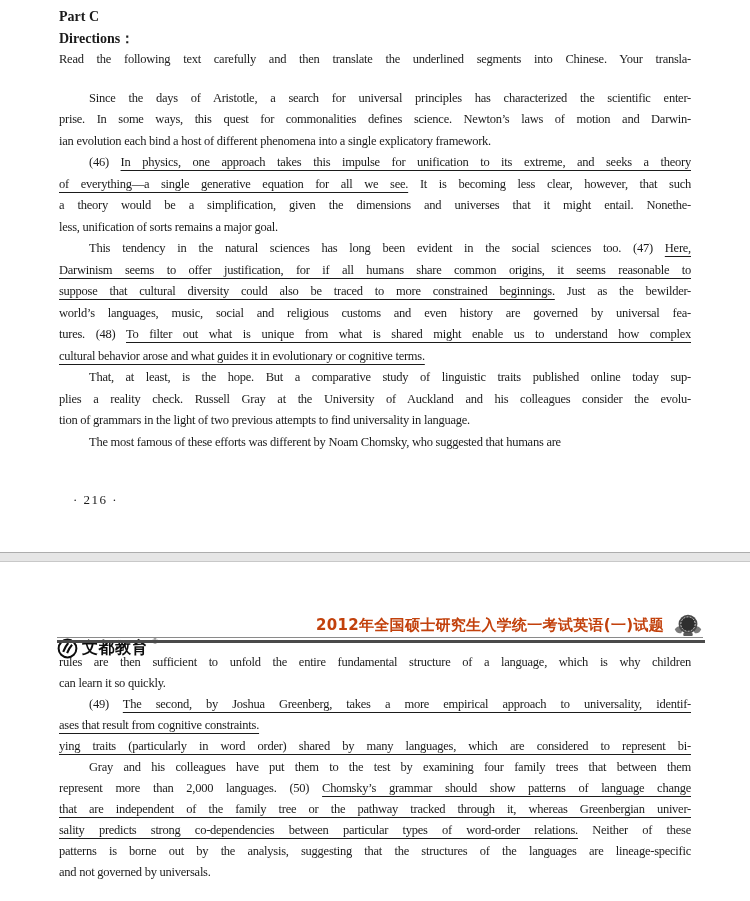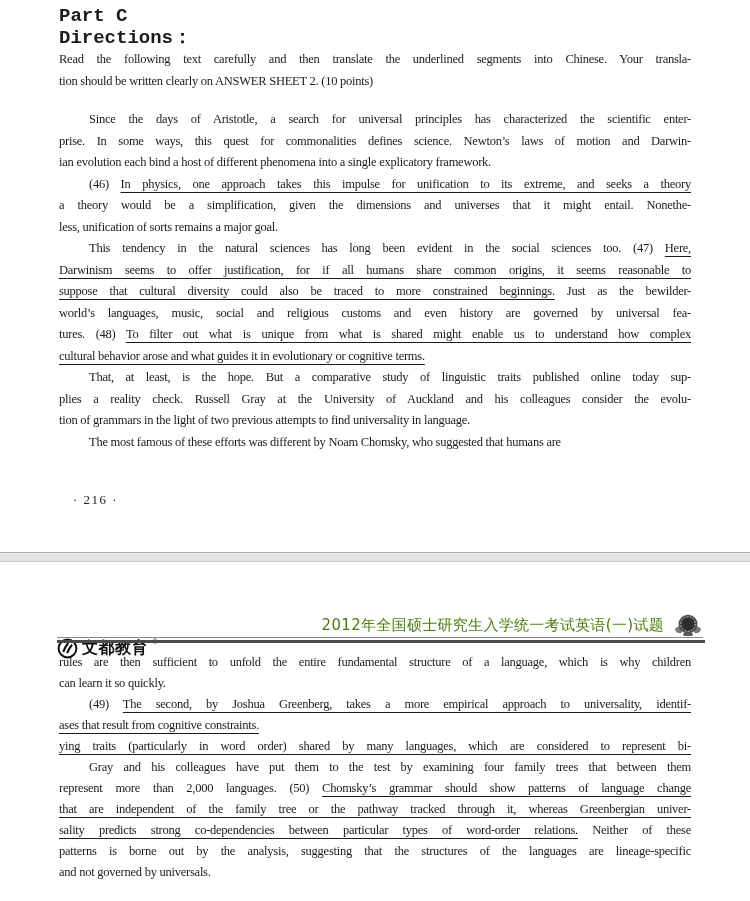--- a/index.html
+++ b/index.html
@@ -4,21 +4,21 @@
 <style>
   html,body{margin:0;padding:0;}
   body{
     width:750px;height:901px;position:relative;overflow:hidden;
     background:#ffffff;
     font-family:"Liberation Serif","DejaVu Serif",serif;
     color:#1b1b1b;
   }
   
   .page1{position:absolute;left:59px;top:6px;width:632px;}
-  .heading{font-size:19px;font-weight:bold;line-height:21.5px;font-family:Liberation Mono, monospace;}
+  .heading{font-size:14px;font-weight:bold;line-height:21.5px;}
   .para{margin:0;}
   .para.gap{margin-top:17px;}
   .line{
     font-size:12.5px;line-height:21.5px;height:21.5px;
     letter-spacing:-0.25px;
     text-align:justify;text-align-last:justify;
     overflow:hidden;
   }
   .line.last{text-align-last:left;}
   .line.first{text-indent:30px;}
@@ -46,46 +46,46 @@
   }
   .logo{display:flex;align-items:center;gap:4px;margin-top:47px;}
   .logo-text{
     font-family:"DejaVu Sans","Liberation Sans",sans-serif;
     font-size:16px;font-weight:bold;color:#0d0d0d;letter-spacing:0.5px;
   }
   .logo-reg{font-size:8px;vertical-align:top;position:relative;top:-7px;color:#222;}
   .titlegrp{display:flex;align-items:center;gap:7px;}
   .p2title{
     font-family:"DejaVu Sans","Liberation Sans",sans-serif;
-    font-size:15px;font-weight:normal;color:#4d7c0f;letter-spacing:0.3px;
+    font-size:15px;font-weight:bold;color:#c2410c;letter-spacing:0.3px;
   }
   .rule-thin{position:absolute;left:57px;top:637px;width:646px;height:1px;background:#8a8a8a;}
   .rule-thick{position:absolute;left:57px;top:640px;width:648px;height:2.5px;background:#4a4a4a;}
   
   .page2{position:absolute;left:59px;top:652px;width:632px;}
   .page2 .line{line-height:21px;height:21px;}
 </style>
 </head>
 <body>
 
 <div class="page1">
   <div class="heading">Part C</div>
   <div class="heading">Directions：</div>
   <div id="p1-paras">
       <div class="para">
         <div class="line"><span>Read the following text carefully and then translate the underlined segments into Chinese. Your transla-</span></div>
-        <div class="line last"><span>tion should be written clearly on ANSWER SHEET 2. (10 points)</span></div>
       </div>
       <div class="para gap">
         <div class="line first"><span>Since the days of Aristotle, a search for universal principles has characterized the scientific enter-</span></div>
         <div class="line"><span>prise. In some ways, this quest for commonalities defines science. Newton’s laws of motion and Darwin-</span></div>
         <div class="line last"><span>ian evolution each bind a host of different phenomena into a single explicatory framework.</span></div>
       </div>
       <div class="para">
         <div class="line first"><span>(46) </span><span class="u">In physics, one approach takes this impulse for unification to its extreme, and seeks a theory</span></div>
+        <div class="line"><span class="u">of everything—a single generative equation for all we see.</span><span> It is becoming less clear, however, that such</span></div>
         <div class="line"><span>a theory would be a simplification, given the dimensions and universes that it might entail. Nonethe-</span></div>
         <div class="line last"><span>less, unification of sorts remains a major goal.</span></div>
       </div>
       <div class="para">
         <div class="line first"><span>This tendency in the natural sciences has long been evident in the social sciences too. (47) </span><span class="u">Here,</span></div>
         <div class="line"><span class="u">Darwinism seems to offer justification, for if all humans share common origins, it seems reasonable to</span></div>
         <div class="line"><span class="u">suppose that cultural diversity could also be traced to more constrained beginnings.</span><span> Just as the bewilder-</span></div>
         <div class="line"><span>world’s languages, music, social and religious customs and even history are governed by universal fea-</span></div>
         <div class="line"><span>tures. (48) </span><span class="u">To filter out what is unique from what is shared might enable us to understand how complex</span></div>
         <div class="line last"><span class="u">cultural behavior arose and what guides it in evolutionary or cognitive terms.</span></div>

